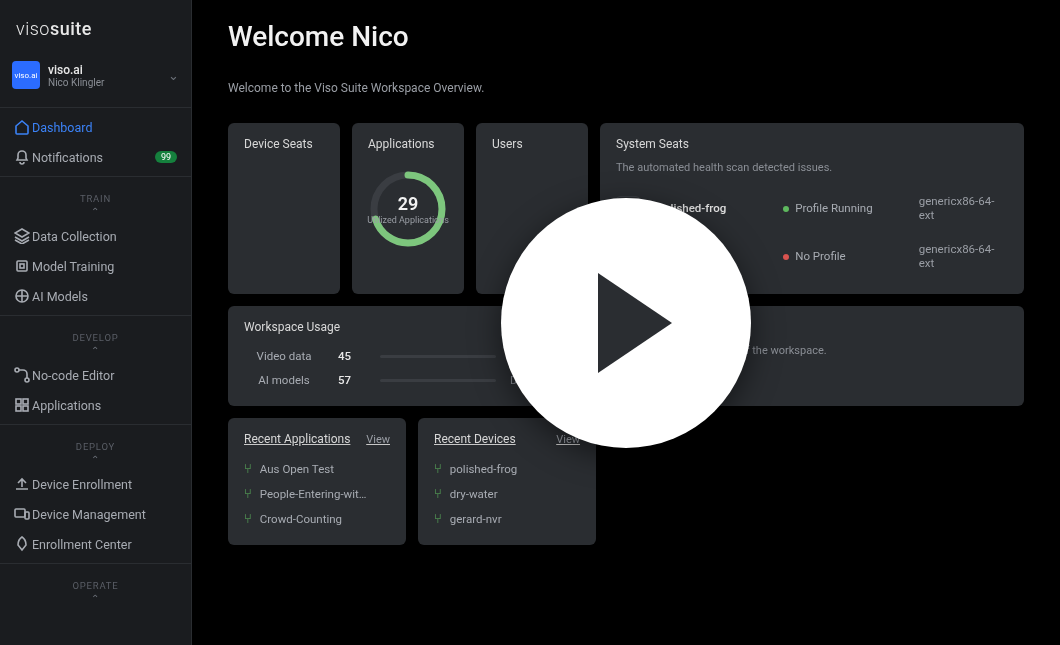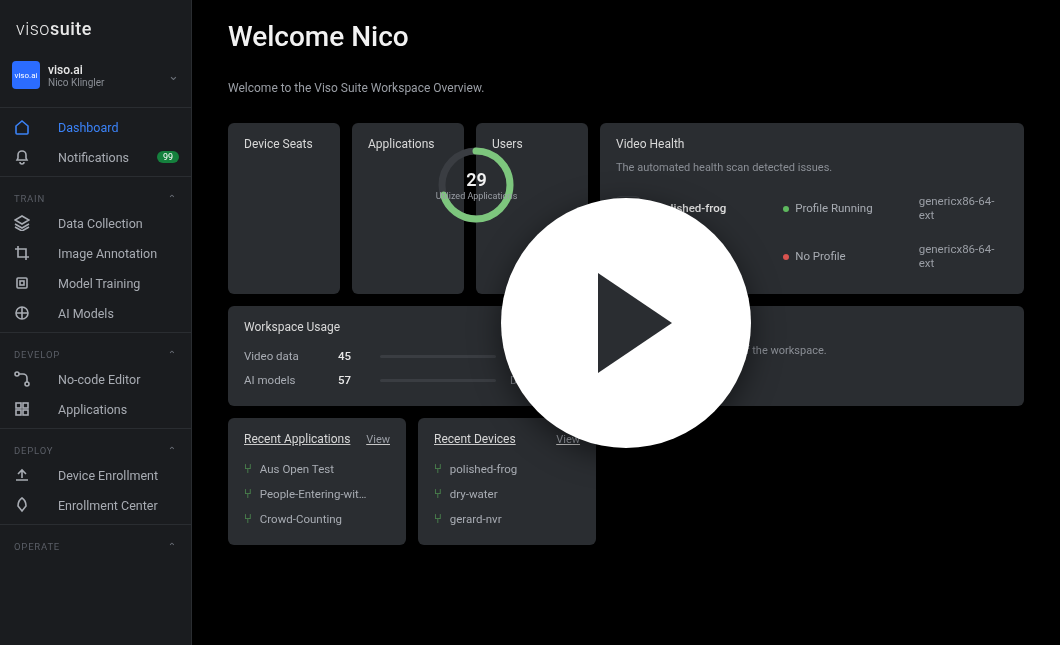--- a/index.html
+++ b/index.html
@@ -8,60 +8,60 @@
   .sidebar { width: 192px; background: #1a1c1f; border-right: 1px solid #2a2d31; display: flex; flex-direction: column; font-size: 13px; }
   .logo { padding: 18px 16px 14px; font-size: 18px; font-weight: 300; color: #e8e8e8; letter-spacing: 0.5px; }
   .logo b { font-weight: 500; }
   .org-block { display: flex; align-items: center; padding: 8px 12px 14px; gap: 8px; }
   .org-icon { width: 28px; height: 28px; background: #2b6cff; border-radius: 4px; display:flex; align-items:center; justify-content:center; font-size:8px; color:#fff; }
   .org-text { flex: 1; }
   .org-name { color: #e8e8e8; font-size: 12px; font-weight: 500; }
   .org-user { color: #8a8e95; font-size: 10px; }
   .chev { color: #6b7078; }
   .nav-item, .sec-head {
-    display: flex; align-items: center; padding: 7px 14px; gap: 28px; cursor: pointer;
+    display: flex; align-items: center; padding: 7px 14px; gap: 2px; cursor: pointer;
     color: #a8acb3; font-size: 12.5px;
   }
   .nav-item.active { color: #3b82f6; }
   .nav-icon { width: 16px; height: 16px; display:flex; align-items:center; justify-content:center; color: inherit; }
   .nav-label { flex: 1; }
   .badge { background: #15803d; color: #fff; font-size: 9px; padding: 1px 6px; border-radius: 8px; }
-  .sec-head { font-size: 9.5px; letter-spacing: 0.8px; text-transform: uppercase; color: #5a5e66; padding-top: 12px; padding-bottom: 4px; }
+  .sec-head { font-size: 9.5px; letter-spacing: 0.8px; text-transform: uppercase; color: #5a5e66; padding-top: 12px; padding-bottom: 4px; flex-direction: column; }
   .sec-head .chev { font-size: 10px; }
   .divider { height: 1px; background: #2a2d31; margin: 4px 0; }
 
   .main { flex: 1; background: #000000; padding: 20px 36px 20px; overflow: hidden; position: relative; }
   h1 { font-size: 28px; font-weight: 500; color: #f2f2f2; margin-bottom: 28px; }
   .subtitle { font-size: 12px; color: #9a9ea5; margin-bottom: 28px; }
 
   .row { display: flex; gap: 12px; margin-bottom: 12px; }
   .card { background: #2a2d31; border-radius: 6px; padding: 14px 16px; }
   .card-title { font-size: 12px; color: #d8d8d8; margin-bottom: 10px; }
   .card-sub { font-size: 11px; color: #8a8e95; margin-bottom: 10px; }
 
-  .stat-card { width: 112px; display:flex; flex-direction:row; }
+  .stat-card { width: 112px; display:flex; flex-direction:column; align-items:center; }
   .ring-wrap { position: relative; width: 84px; height: 84px; margin-top: 6px; }
   .ring-wrap svg { transform: rotate(-90deg); }
   .ring-center { position:absolute; inset:0; display:flex; flex-direction:column; align-items:center; justify-content:center; }
   .ring-big { font-size: 18px; font-weight: 600; color: #f2f2f2; }
   .ring-small { font-size: 9px; color: #9a9ea5; text-align:center; line-height:1.1; margin-top:2px; }
 
   .health-card { flex: 1; }
   .health-row { display:flex; align-items:center; font-size: 11.5px; padding: 10px 0; gap: 18px; }
   .health-row .icon-box { width: 24px; height:24px; border:1px solid #3a3d42; border-radius:4px; display:flex; align-items:center; justify-content:center; color:#8a8e95; }
   .health-name { width: 110px; color: #e0e0e0; font-weight:500; }
   .dot { width:6px; height:6px; border-radius:50%; display:inline-block; margin-right:6px; vertical-align:middle; }
   .dot.green { background:#5eb85e; }
   .dot.red { background:#d9534f; }
   .health-status { width: 120px; color:#a8acb3; }
   .health-arch { color:#9a9ea5; }
 
   .usage-card { flex: 0 0 368px; }
   .usage-row { display:flex; align-items:center; font-size: 11.5px; padding: 5px 0; gap: 14px; }
-  .usage-label { width: 80px; color:#a8acb3; }
+  .usage-label { width: 80px; color:#a8acb3;text-align:center; }
   .usage-val { width: 28px; color:#e8e8e8; font-weight:500; }
   .bar { flex:1; height:3px; background:#3a3d42; border-radius:2px; overflow:hidden; }
   .bar-fill { height:100%; background:#6b7078; }
 
   .env-card { flex: 1; }
 
   .recent-card { width: 178px; }
   .recent-head { display:flex; justify-content:space-between; align-items:center; margin-bottom:10px;text-decoration:underline; }
   .view-link { font-size: 11px; color:#9a9ea5; cursor:pointer; }
   .recent-item { display:flex; align-items:center; gap:8px; font-size: 11.5px; color:#a8acb3; padding:5px 0; }
@@ -118,28 +118,20 @@
           <span class="nav-icon">
             <svg class="ico" viewBox="0 0 16 16">
               <path d="M8 1l7 4-7 4-7-4zM1 9l7 4 7-4M1 12l7 4 7-4"></path>
             </svg>
           </span>
           <span class="nav-label">Data Collection</span>
         </div>
         <div class="nav-item">
           <span class="nav-icon">
             <svg class="ico" viewBox="0 0 16 16">
-              <path d="M4 1v11h11M1 4h11v11"></path>
-            </svg>
-          </span>
-          <span class="nav-label">Image Annotation</span>
-        </div>
-        <div class="nav-item">
-          <span class="nav-icon">
-            <svg class="ico" viewBox="0 0 16 16">
               <rect x="3" y="3" width="10" height="10" rx="1"></rect>
               <rect x="6" y="6" width="4" height="4"></rect>
             </svg>
           </span>
           <span class="nav-label">Model Training</span>
         </div>
         <div class="nav-item">
           <span class="nav-icon">
             <svg class="ico" viewBox="0 0 16 16">
               <circle cx="8" cy="8" r="6"></circle>
@@ -179,20 +171,29 @@
           <span class="nav-label">DEPLOY</span>
           <span class="chev">⌃</span>
         </div>
         <div class="nav-item">
           <span class="nav-icon">
             <svg class="ico" viewBox="0 0 16 16">
               <path d="M8 11V3M4 7l4-4 4 4M2 13h12"></path>
             </svg>
           </span>
           <span class="nav-label">Device Enrollment</span>
+        </div>
+        <div class="nav-item">
+          <span class="nav-icon">
+            <svg class="ico" viewBox="0 0 16 16">
+              <rect x="1" y="3" width="10" height="8" rx="1"></rect>
+              <rect x="11" y="6" width="4" height="7" rx="1"></rect>
+            </svg>
+          </span>
+          <span class="nav-label">Device Management</span>
         </div>
         <div class="nav-item">
           <span class="nav-icon">
             <svg class="ico" viewBox="0 0 16 16">
               <path d="M8 1c3 2 4 5 4 8l-4 5-4-5c0-3 1-6 4-8z"></path>
             </svg>
           </span>
           <span class="nav-label">Enrollment Center</span>
         </div>
         <div class="divider"></div>
@@ -225,21 +226,21 @@
 Applications</div>
           </div>
         </div>
       </div>
 
       <div class="card stat-card">
         <div class="card-title" style="align-self:flex-start">Users</div>
       </div>
 
       <div class="card health-card">
-        <div class="card-title">Video Health</div>
+        <div class="card-title">System Seats</div>
         <div class="card-sub">The automated health scan detected issues.</div>
         <div id="health-mount">
             <div class="health-row">
               <span class="icon-box">
                 <svg class="ico" viewBox="0 0 16 16">
                   <rect x="2" y="4" width="12" height="8" rx="1"></rect>
                 </svg>
               </span>
               <span class="health-name">polished-frog</span>
               <span class="health-status"><span class="dot green"></span>Profile Running</span>

